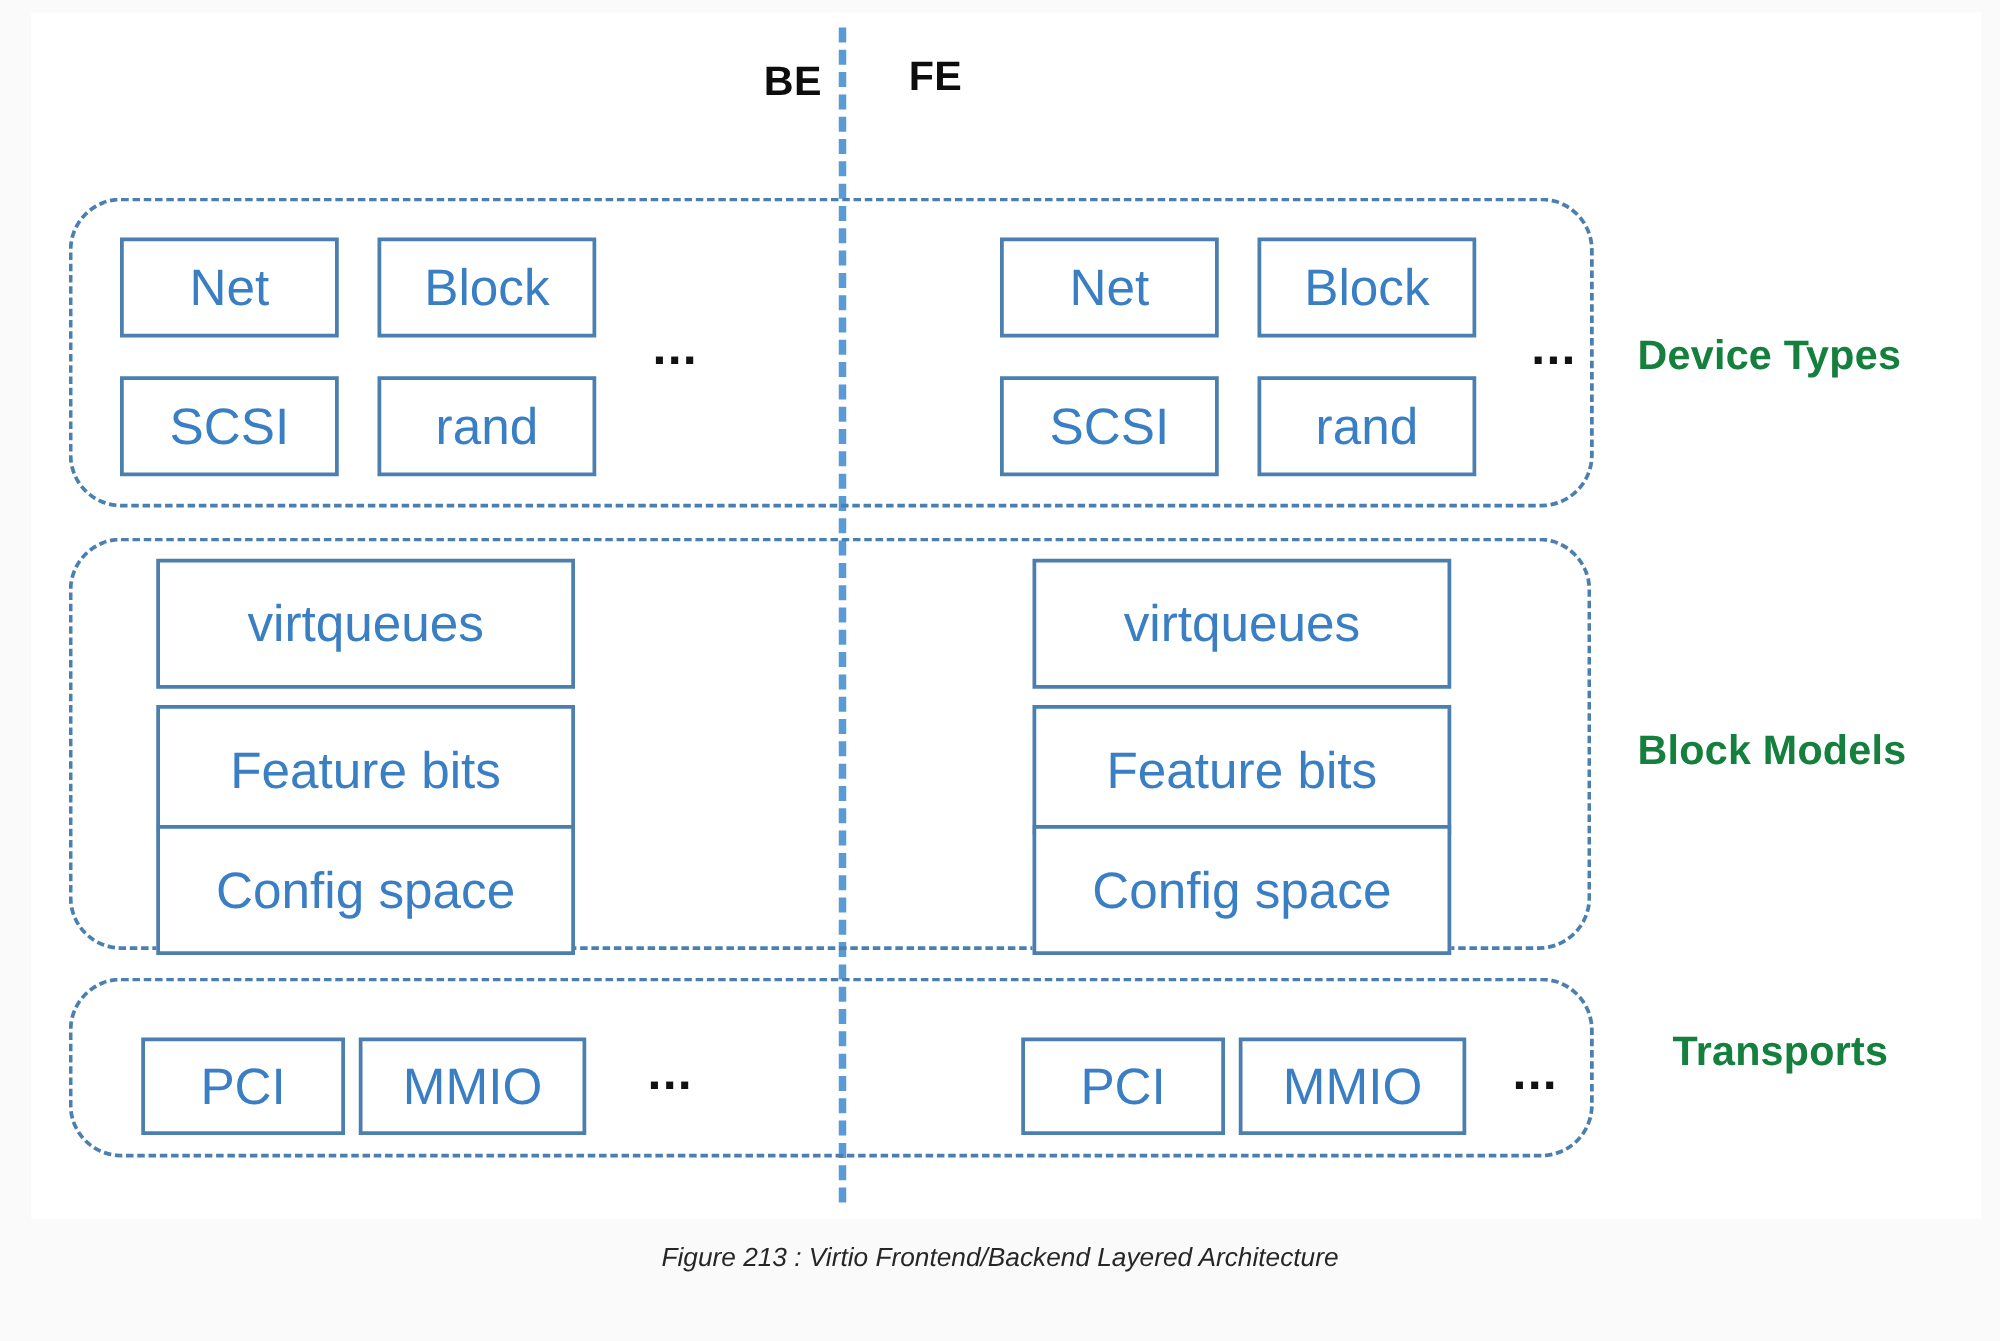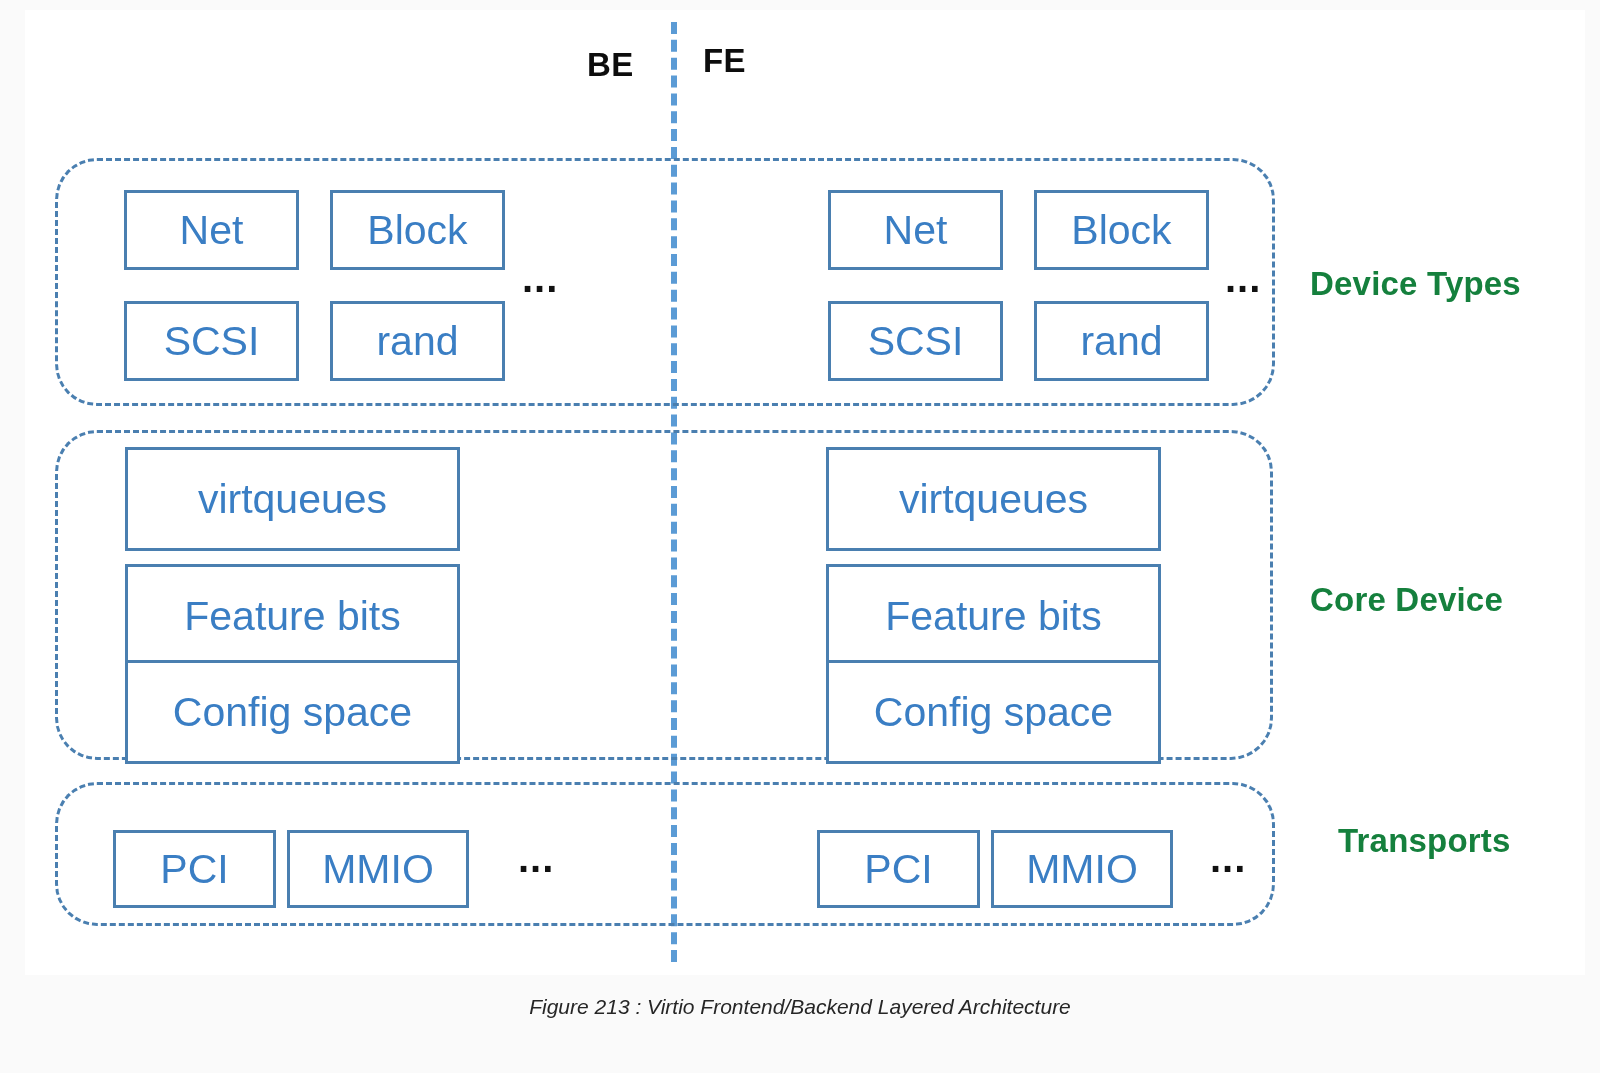--- a/index.html
+++ b/index.html
@@ -35,20 +35,21 @@
   }
 
   
   .side-label {
     position: absolute;
     font-size: 33px;
     font-weight: bold;
     color: #0d0d0d;
     letter-spacing: 0.3px;
     white-space: nowrap;
+    margin-left: 24px;
   }
   #label-be { left: 562px; top: 36px; }
   #label-fe { left: 678px; top: 32px; }
 
   
   .layer-box {
     position: absolute;
     border: 3px dashed #4a7fb0;
     border-radius: 42px;
     box-sizing: border-box;
@@ -80,21 +81,21 @@
     color: #3a7ec4;
     font-size: 41px;
     display: flex;
     align-items: center;
     justify-content: center;
     line-height: 1;
     white-space: nowrap;
   }
 
   
-  .dev { width: 175px; height: 80px; margin-left: 28px; }
+  .dev { width: 175px; height: 80px; }
   .dev-r1 { top: 180px; }
   .dev-r2 { top: 291px; }
 
   
   .core { width: 335px; height: 104px; }
   .core-r1 { top: 437px; }
   .core-r2 { top: 554px; }
   .core-r3 { top: 650px; }
 
   
@@ -153,21 +154,21 @@
   <div id="layer-core" class="layer-box"></div>
 
   <div class="cbox core core-r1" style="left:100px;">virtqueues</div>
   <div class="cbox core core-r2" style="left:100px;">Feature bits</div>
   <div class="cbox core core-r3" style="left:100px;">Config space</div>
 
   <div class="cbox core core-r1" style="left:801px;">virtqueues</div>
   <div class="cbox core core-r2" style="left:801px;">Feature bits</div>
   <div class="cbox core core-r3" style="left:801px;">Config space</div>
 
-  <div id="title-core" class="layer-title">Core Device</div>
+  <div id="title-core" class="layer-title">Block Models</div>
 
   <div id="layer-transport" class="layer-box"></div>
 
   <div class="cbox tr" style="left:88px;  width:163px;">PCI</div>
   <div class="cbox tr" style="left:262px; width:182px;">MMIO</div>
   <div class="ellipsis" style="left:493px; top:828px;">...</div>
 
   <div class="cbox tr" style="left:792px; width:163px;">PCI</div>
   <div class="cbox tr" style="left:966px; width:182px;">MMIO</div>
   <div class="ellipsis" style="left:1185px; top:828px;">...</div>

